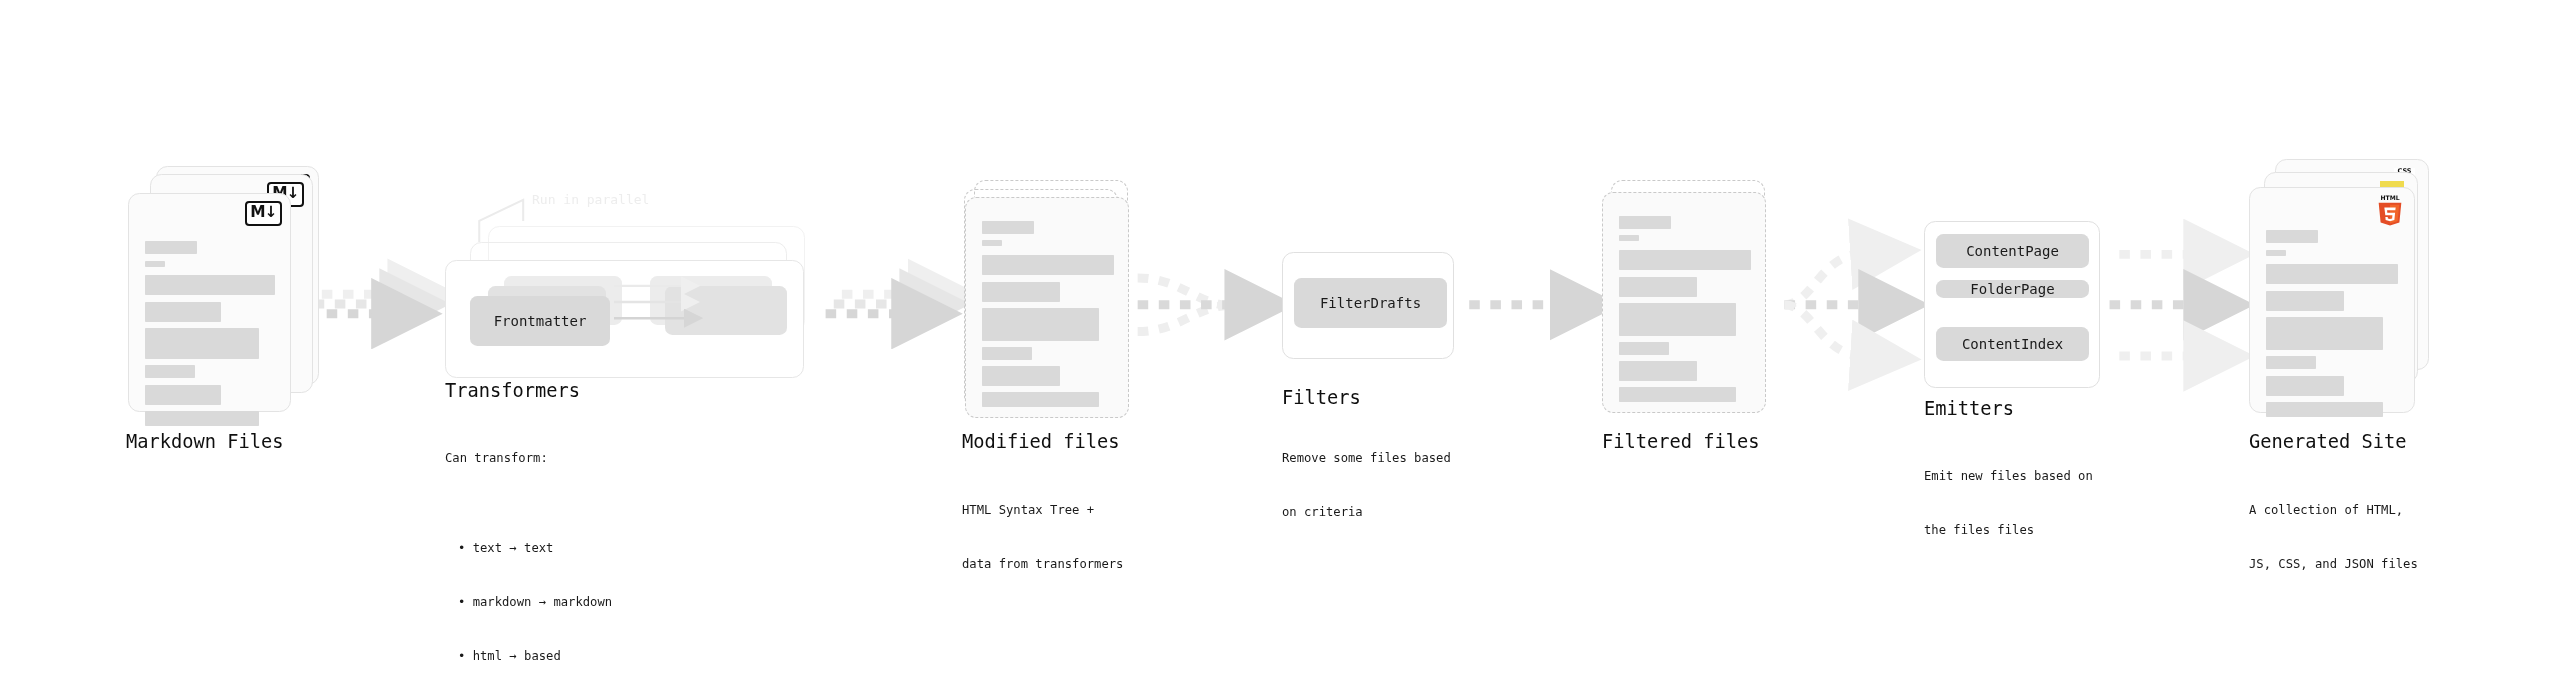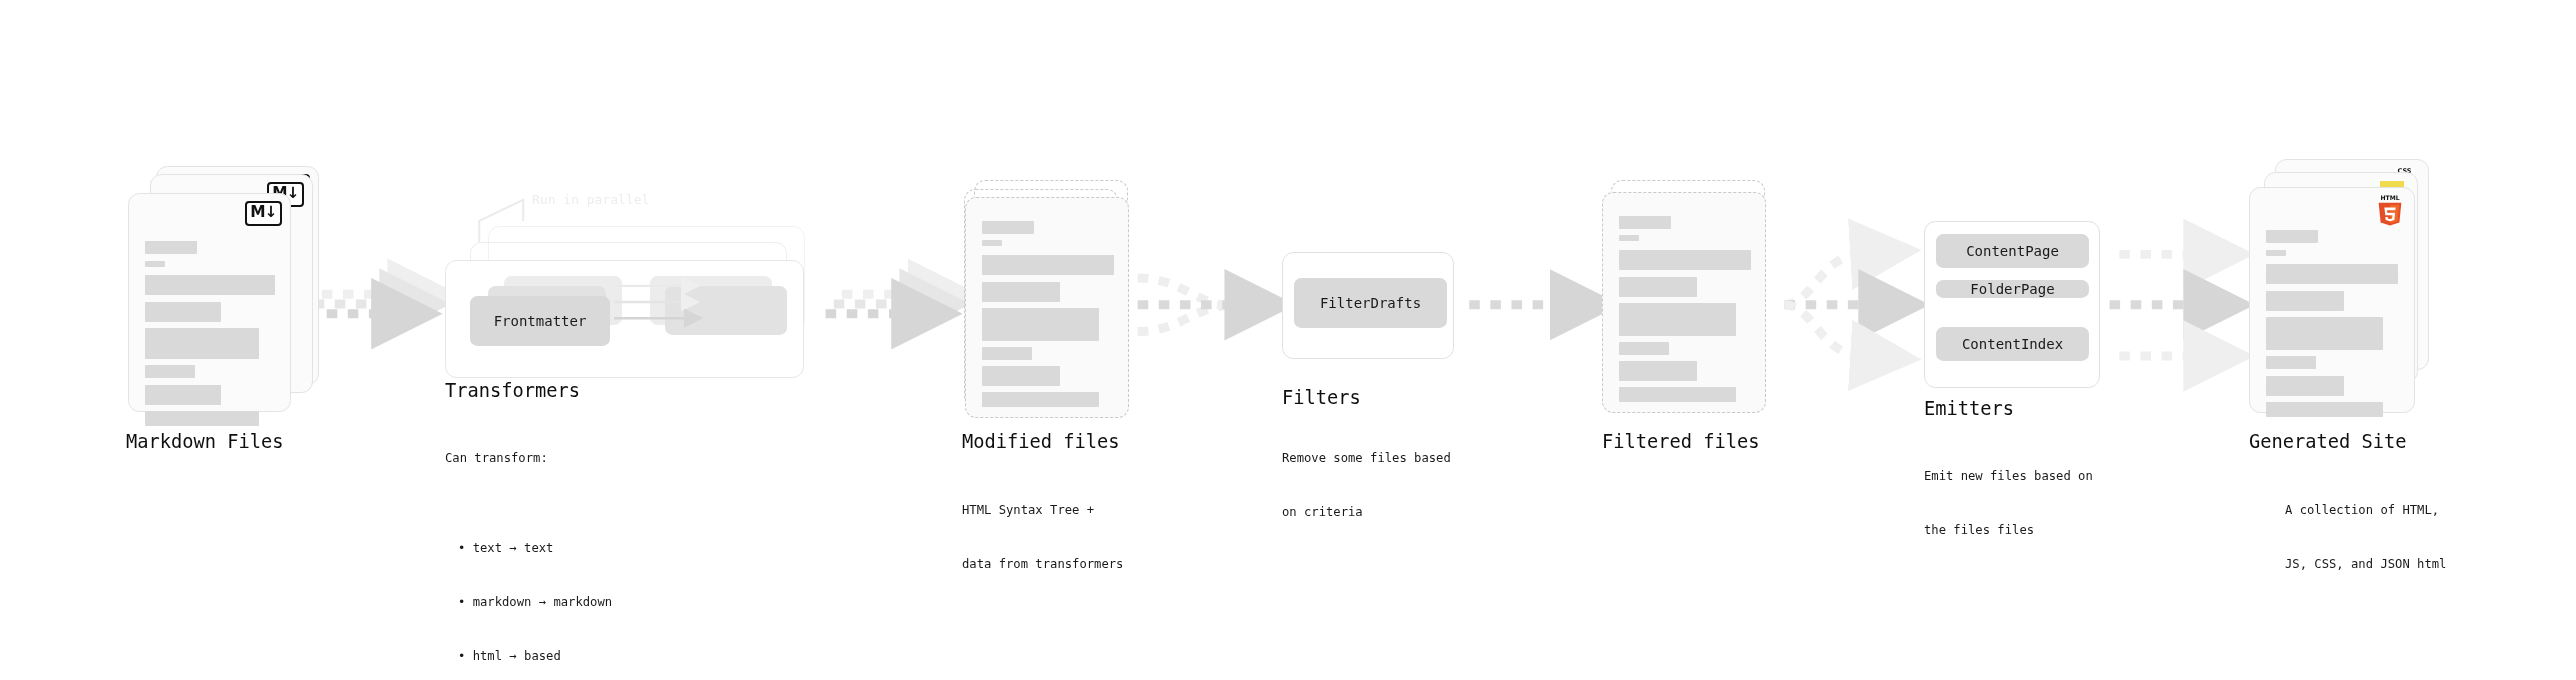--- a/index.html
+++ b/index.html
@@ -323,19 +323,19 @@
       <div class="skel" style="left:16.3px; top:62px;  width:19.5px; height:5.7px;"></div>
       <div class="skel" style="left:16.3px; top:76px;  width:132px; height:20.3px;"></div>
       <div class="skel" style="left:16.3px; top:103px; width:78px; height:19.5px;"></div>
       <div class="skel" style="left:16.3px; top:129px; width:117px; height:32.5px;"></div>
       <div class="skel" style="left:16.3px; top:168px; width:50px; height:13px;"></div>
       <div class="skel" style="left:16.3px; top:188px; width:78px; height:19.5px;"></div>
       <div class="skel" style="left:16.3px; top:214px; width:117px; height:14.6px;"></div>
     </div>
   </div>
   <div class="stage-title" style="left:2249px; top:431px;">Generated Site</div>
-  <div class="stage-sub" style="left:2249px; top:465px;margin-left:36px;">
+  <div class="stage-sub" style="left:2249px; top:465px;">
     <div>A collection of HTML,</div>
-    <div>JS, CSS, and JSON html</div>
+    <div>JS, CSS, and JSON files</div>
   </div>
 
 </div>
 
 
 </body></html>

